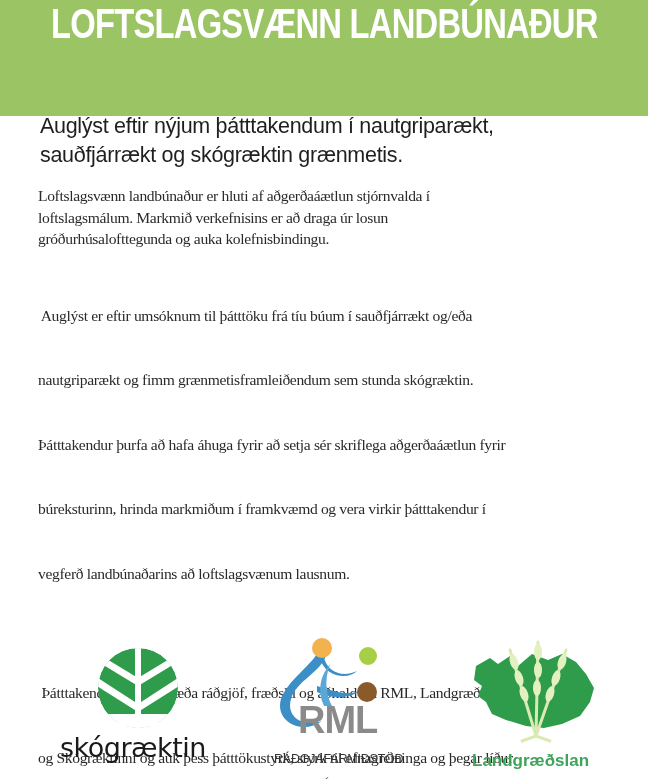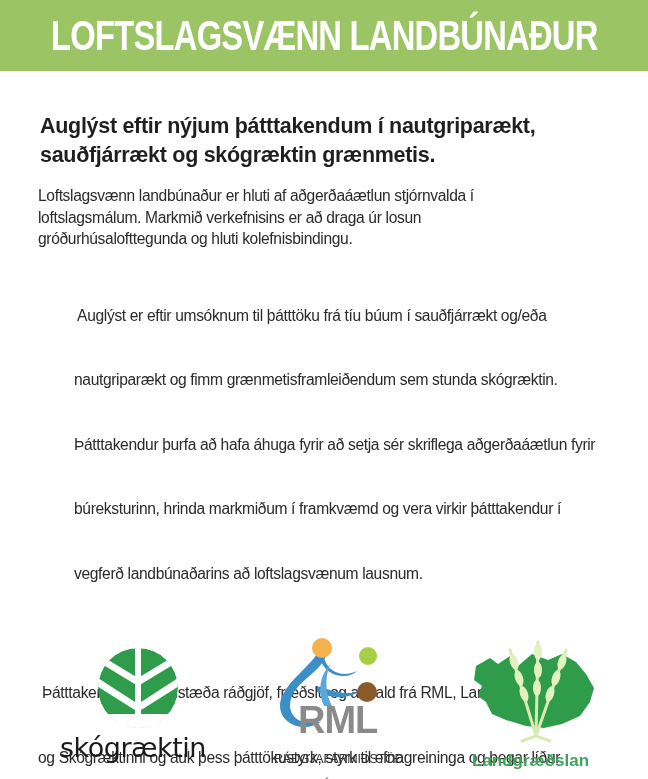--- a/index.html
+++ b/index.html
@@ -1,52 +1,52 @@
 <!DOCTYPE html>
 <html><head>
   <meta charset="utf-8">
   <style>
     * { margin: 0; padding: 0; box-sizing: border-box; }
     html, body { width: 648px; height: 779px; background: #ffffff; overflow: hidden; }
     body { font-family: "Liberation Sans", "DejaVu Sans", sans-serif; color: #222222; position: relative; }
 
     .banner {
-      position: absolute; left: 0; top: 0; width: 648px; height: 71px;
+      position: absolute; left: 0; top: 0; width: 648px; height: 116px;
       background: #9bc465;
-      display: flex; align-items: center; justify-content: center;
+      display: flex; align-items: flex-start; justify-content: center;
     }
     .banner-title {
       color: #ffffff;
       font-family: "Liberation Sans", sans-serif;
       font-weight: bold;
       font-size: 42px;
       letter-spacing: -1px;
       transform: scaleX(0.78);
       white-space: nowrap;
     }
 
     .content { position: absolute; left: 38px; top: 112px; width: 600px; }
 
     .headline {
-      font-weight: bold;
+      font-weight: normal;
       font-size: 21.5px;
       line-height: 29px;
       color: #1f1f1f;
       margin-left: 2px;
       letter-spacing: -0.3px;
     }
 
     .para {
       font-size: 15.6px;
       line-height: 21.5px;
       color: #2a2a2a;
       letter-spacing: -0.35px;
       white-space: nowrap;
     }
-    .para .line { display: block; }
+    .para .line { display: block; font-family: Liberation Serif, serif; }
     .p1 { margin-top: 15px; }
     .p2 { margin-top: 12px; }
     .p3 { margin-top: 12px; }
 
     .logos { position: absolute; left: 0; top: 636px; width: 648px; height: 143px; }
 
     .logo { position: absolute; }
     .logo-skog { left: 54px; top: 0; width: 160px; height: 143px; }
     .logo-rml { left: 262px; top: 0; width: 160px; height: 143px; }
     .logo-land { left: 462px; top: 0; width: 150px; height: 143px; text-align: center; }
@@ -79,24 +79,24 @@
 
 <div class="content">
   <div class="headline">
     <span style="display:block">Auglýst eftir nýjum þátttakendum í nautgriparækt,</span>
     <span style="display:block">sauðfjárrækt og skógræktin grænmetis.</span>
   </div>
 
   <div class="para p1">
     <span class="line">Loftslagsvænn landbúnaður er hluti af aðgerðaáætlun stjórnvalda í</span>
     <span class="line">loftslagsmálum. Markmið verkefnisins er að draga úr losun</span>
-    <span class="line">gróðurhúsalofttegunda og hluti kolefnisbindingu.</span>
+    <span class="line">gróðurhúsalofttegunda og auka kolefnisbindingu.</span>
   </div>
 
-  <div class="para p2" style="white-space: pre; margin-left: 36px;">
+  <div class="para p2" style="white-space: pre;">
     <span class="line"> Auglýst er eftir umsóknum til þátttöku frá tíu búum í sauðfjárrækt og/eða</span>
     <span class="line">nautgriparækt og fimm grænmetisframleiðendum sem stunda skógræktin.</span>
     <span class="line">Þátttakendur þurfa að hafa áhuga fyrir að setja sér skriflega aðgerðaáætlun fyrir</span>
     <span class="line">búreksturinn, hrinda markmiðum í framkvæmd og vera virkir þátttakendur í</span>
     <span class="line">vegferð landbúnaðarins að loftslagsvænum lausnum.</span>
   </div>
 
   <div class="para p3" style="white-space: pre;">
     <span class="line"> Þátttakendur fá heildstæða ráðgjöf, fræðslu og aðhald frá RML, Landgræðslunni</span>
     <span class="line">og Skógræktinni og auk þess þátttökustyrk, styrk til efnagreininga og þegar líður</span>

